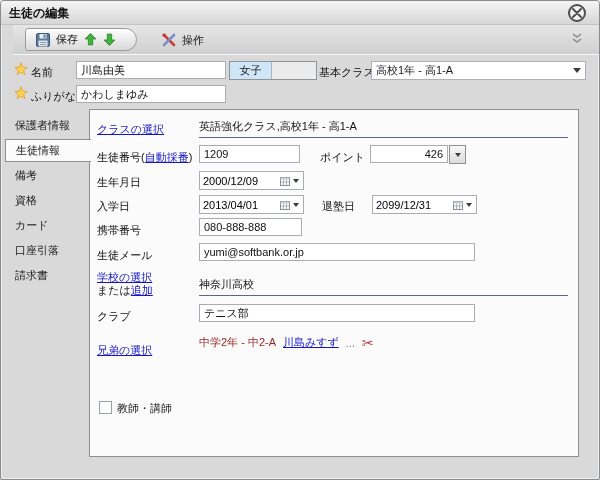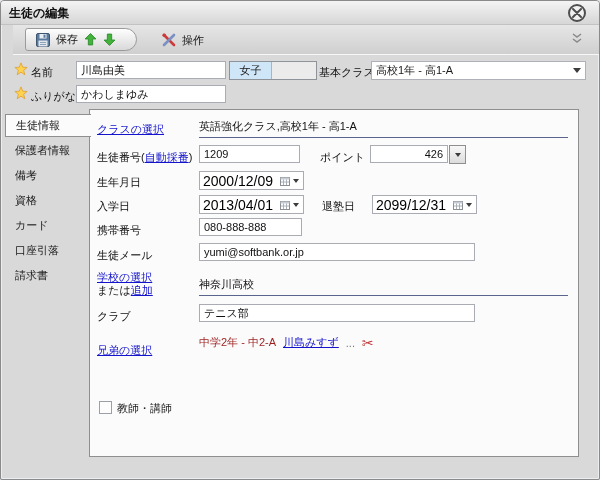--- a/index.html
+++ b/index.html
@@ -54,21 +54,21 @@
 
   
   .panel { position:absolute; left:88px; top:108px; width:490px; height:348px;
     background:#fbfbfb; border:1px solid #8f8f8f; z-index:1; }
   .f-label { position:absolute; font-size:11px; color:#111; white-space:nowrap; }
   a.lnk { color:#1414cc; text-decoration:underline; cursor:pointer; font-size:11px; white-space:nowrap; }
   .u-field { position:absolute; left:109px; right:10px; border-bottom:1px solid #5a648c;
     font-size:11px; padding-bottom:3px; color:#111; white-space:nowrap; }
   .date-box { position:absolute; height:19px; width:105px; border:1px solid #a9adb3; background:#fff;
     display:flex; align-items:center; }
-  .date-box input { flex:1; border:none; outline:none; font-family:inherit; font-size:14px; padding:1px 3px; background:transparent; min-width:0; }
+  .date-box input { flex:1; border:none; outline:none; font-family:inherit; font-size:11px; padding:1px 3px; background:transparent; min-width:0; }
   .date-picker { display:flex; align-items:center; gap:3px; padding:0 4px; cursor:pointer; }
   .spin-btn { position:absolute; width:17px; height:19px; border:1px solid #8f8f8f;
     background:linear-gradient(#f8f8f8,#dcdcdc); display:flex; align-items:center; justify-content:center; cursor:pointer; }
   .sibling-class { color:#9c1f1f; font-size:11px; }
   .ellipsis { color:#777; font-size:11px; }
   .scissors { color:#c23434; font-size:14px; cursor:pointer; line-height:1; }
   .checkbox { position:absolute; left:9px; top:291px; width:13px; height:13px; border:1px solid #9aa0a6; background:#fdfdfd; cursor:pointer; }
   .cb-label { position:absolute; left:27px; top:291px; font-size:11px; }
 </style>
 </head>
@@ -142,22 +142,22 @@
     <span class="arr-down"></span>
   </div>
 
   <svg class="star" style="left:13px; top:85px;" viewBox="0 0 16 16">
     <path d="M8 1 L10 6 L15 6.2 L11 9.5 L12.4 14.6 L8 11.6 L3.6 14.6 L5 9.5 L1 6.2 L6 6 Z" fill="#ffd34d" stroke="#e0a23a" stroke-width="1"></path>
   </svg>
   <div class="hdr-label" style="left:30px; top:88px;">ふりがな</div>
   <input class="txt" style="left: 75px; top: 84px; width: 150px;" value="かわしまゆみ">
 
   <div class="sidebar">
+    <div class="tab">保護者情報</div>
     <div class="tab selected">生徒情報</div>
-    <div class="tab">保護者情報</div>
     <div class="tab">備考</div>
     <div class="tab">資格</div>
     <div class="tab">カード</div>
     <div class="tab">口座引落</div>
     <div class="tab">請求書</div>
   </div>
 
   <div class="panel">
 
     <a class="lnk" style="position:absolute; left:7px; top:12px;">クラスの選択</a>

